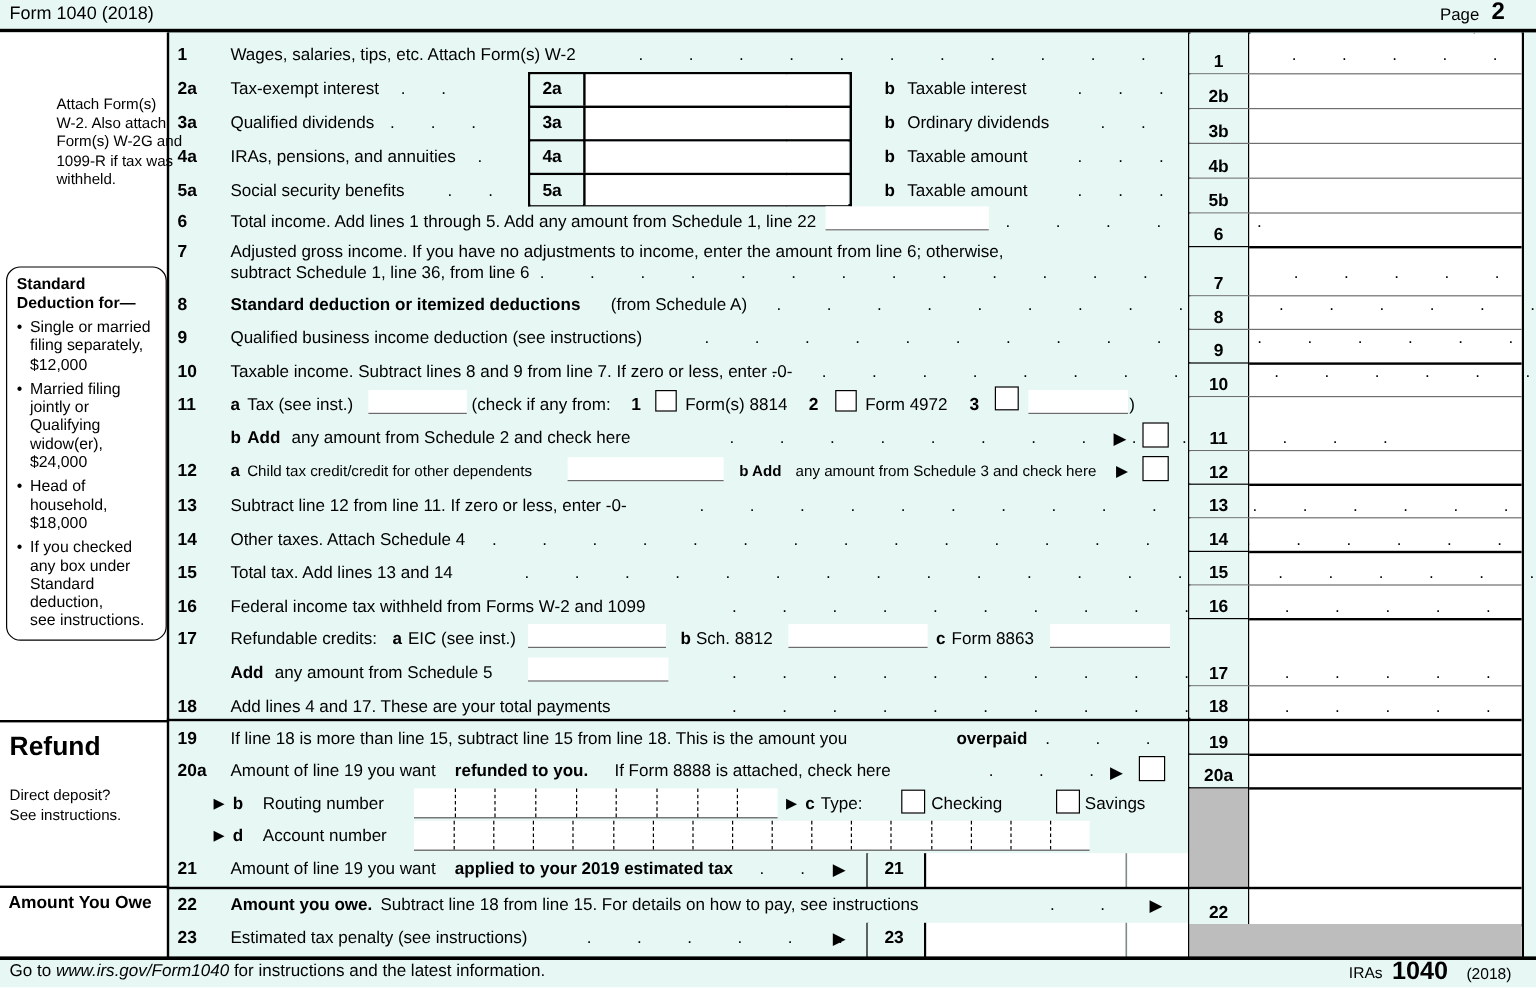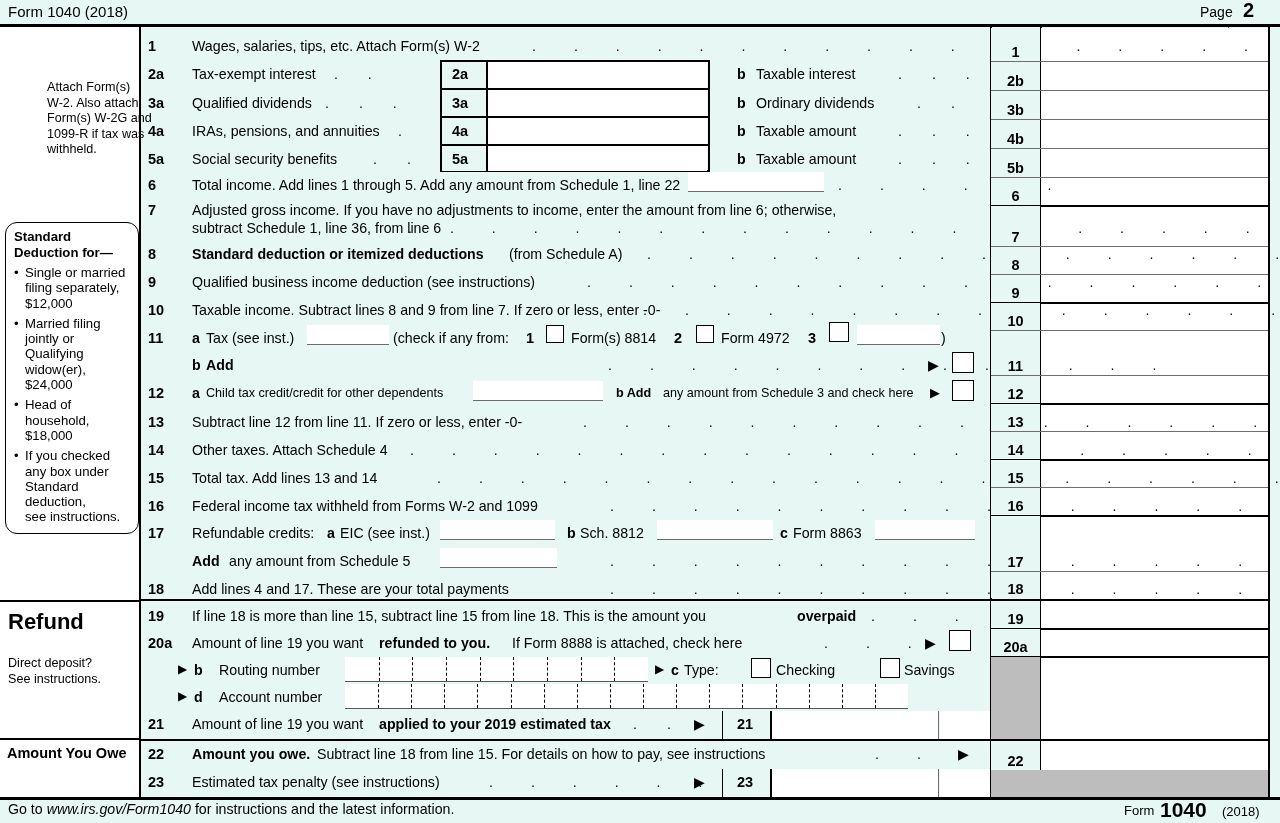--- a/index.html
+++ b/index.html
@@ -298,20 +298,21 @@
   <div class="t b" style="left:674px;top:330px;font-size:14.5px;">2</div>
   <div class="cb" style="left:696px;top:325px;width:18px;height:18px;"></div>
   <div class="t body" style="left:721px;top:330px;">Form 4972</div>
   <div class="t b" style="left:808px;top:330px;font-size:14.5px;">3</div>
   <div class="cb" style="left:829px;top:322px;width:20px;height:20px;"></div>
   <div class="wl" style="left:857px;top:325px;width:83px;height:20px;"></div>
   <div class="t body" style="left:941px;top:330px;">)</div>
 
   <div class="t b body" style="left:192px;top:357px;">b</div>
   <div class="t b body" style="left:206px;top:357px;">Add</div>
+  <div class="t body" style="left:243px;top:357px;">any amount from Schedule 2 and check here</div>
   <div class="dots2" style="left:608px;top:357px;">. . . . . . . . . . . . . .</div>
   <div class="arw" style="left:928px;top:358px;">▶</div>
   <div class="cb" style="left:952px;top:352px;width:22px;height:21px;"></div>
   <div class="cellnum" style="left:991px;top:331px;width:49px;height:44px;">11</div>
   <div class="hline" style="left:1041px;top:375px;width:227px;"></div>
   <div class="hline" style="left:991px;top:375px;width:50px;"></div>
 
   <div class="t num" style="left:148px;top:385px;">12</div>
   <div class="t b body" style="left:192px;top:385px;">a</div>
   <div class="t small" style="left:206px;top:386px;">Child tax credit/credit for other dependents</div>
@@ -481,17 +482,17 @@
   <div class="vlineThin" style="left:938px;top:769px;height:29px;"></div>
   <div class="abs white" style="left:940px;top:769px;width:50px;height:29px;"></div>
 
   <div class="abs bk" style="left:0;top:797px;width:1280px;height:3px;"></div>
 
   <div class="t body" style="left:8px;top:801px;">
     <span>Go to</span>
     <span class="i">www.irs.gov/Form1040</span>
     <span>for instructions and the latest information.</span>
   </div>
-  <div class="t body" style="left:1124px;top:803px;font-size:13px;">Form</div>
+  <div class="t body" style="left:1124px;top:803px;font-size:13px;">IRAs</div>
   <div class="t b" style="left:1160px;top:798px;font-size:21px;">1040</div>
   <div class="t body" style="left:1222px;top:804px;font-size:13px;">(2018)</div>
 
 </div>
 
 </body></html>

